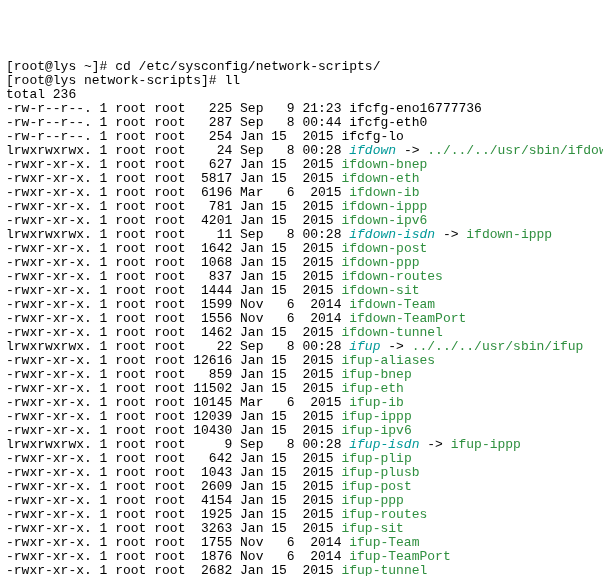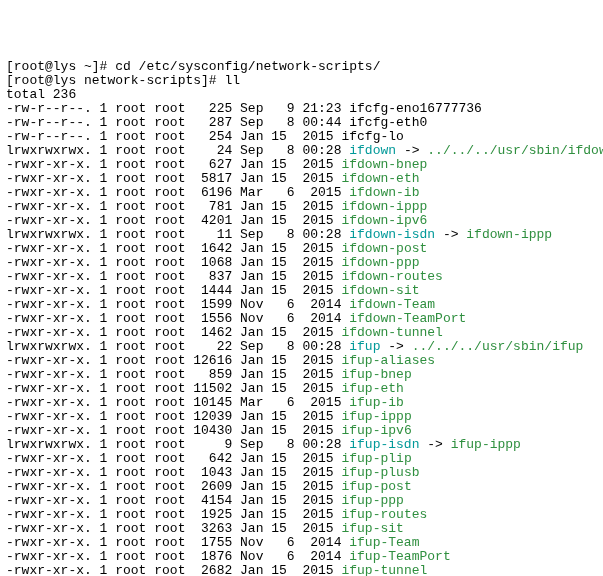--- a/index.html
+++ b/index.html
@@ -7,21 +7,21 @@
     margin: 0;
     padding: 4px 6px;
     font-family: "Courier New", Courier, monospace;
     font-size: 13px;
     line-height: 14px;
     color: #000000;
     white-space: pre;
     position: relative;
   }
   .line { white-space: pre; }
-  .cyan { color: #009999; }
+  .cyan { color: #009999; font-style: italic; }
   .green { color: #2f8f3f; }
 </style>
 </head>
 <body>
 
 
 
 <div id="out"><div class="line">[root@lys ~]# cd /etc/sysconfig/network-scripts/</div><div class="line">[root@lys network-scripts]# ll</div><div class="line">total 236</div><div class="line">-rw-r--r--. 1 root root   225 Sep   9 21:23 <span class="">ifcfg-eno16777736</span></div><div class="line">-rw-r--r--. 1 root root   287 Sep   8 00:44 <span class="">ifcfg-eth0</span></div><div class="line">-rw-r--r--. 1 root root   254 Jan 15  2015 <span class="">ifcfg-lo</span></div><div class="line">lrwxrwxrwx. 1 root root    24 Sep   8 00:28 <span class="cyan">ifdown</span><span> -&gt; </span><span class="green">../../../usr/sbin/ifdown</span></div><div class="line">-rwxr-xr-x. 1 root root   627 Jan 15  2015 <span class="green">ifdown-bnep</span></div><div class="line">-rwxr-xr-x. 1 root root  5817 Jan 15  2015 <span class="green">ifdown-eth</span></div><div class="line">-rwxr-xr-x. 1 root root  6196 Mar   6  2015 <span class="green">ifdown-ib</span></div><div class="line">-rwxr-xr-x. 1 root root   781 Jan 15  2015 <span class="green">ifdown-ippp</span></div><div class="line">-rwxr-xr-x. 1 root root  4201 Jan 15  2015 <span class="green">ifdown-ipv6</span></div><div class="line">lrwxrwxrwx. 1 root root    11 Sep   8 00:28 <span class="cyan">ifdown-isdn</span><span> -&gt; </span><span class="green">ifdown-ippp</span></div><div class="line">-rwxr-xr-x. 1 root root  1642 Jan 15  2015 <span class="green">ifdown-post</span></div><div class="line">-rwxr-xr-x. 1 root root  1068 Jan 15  2015 <span class="green">ifdown-ppp</span></div><div class="line">-rwxr-xr-x. 1 root root   837 Jan 15  2015 <span class="green">ifdown-routes</span></div><div class="line">-rwxr-xr-x. 1 root root  1444 Jan 15  2015 <span class="green">ifdown-sit</span></div><div class="line">-rwxr-xr-x. 1 root root  1599 Nov   6  2014 <span class="green">ifdown-Team</span></div><div class="line">-rwxr-xr-x. 1 root root  1556 Nov   6  2014 <span class="green">ifdown-TeamPort</span></div><div class="line">-rwxr-xr-x. 1 root root  1462 Jan 15  2015 <span class="green">ifdown-tunnel</span></div><div class="line">lrwxrwxrwx. 1 root root    22 Sep   8 00:28 <span class="cyan">ifup</span><span> -&gt; </span><span class="green">../../../usr/sbin/ifup</span></div><div class="line">-rwxr-xr-x. 1 root root 12616 Jan 15  2015 <span class="green">ifup-aliases</span></div><div class="line">-rwxr-xr-x. 1 root root   859 Jan 15  2015 <span class="green">ifup-bnep</span></div><div class="line">-rwxr-xr-x. 1 root root 11502 Jan 15  2015 <span class="green">ifup-eth</span></div><div class="line">-rwxr-xr-x. 1 root root 10145 Mar   6  2015 <span class="green">ifup-ib</span></div><div class="line">-rwxr-xr-x. 1 root root 12039 Jan 15  2015 <span class="green">ifup-ippp</span></div><div class="line">-rwxr-xr-x. 1 root root 10430 Jan 15  2015 <span class="green">ifup-ipv6</span></div><div class="line">lrwxrwxrwx. 1 root root     9 Sep   8 00:28 <span class="cyan">ifup-isdn</span><span> -&gt; </span><span class="green">ifup-ippp</span></div><div class="line">-rwxr-xr-x. 1 root root   642 Jan 15  2015 <span class="green">ifup-plip</span></div><div class="line">-rwxr-xr-x. 1 root root  1043 Jan 15  2015 <span class="green">ifup-plusb</span></div><div class="line">-rwxr-xr-x. 1 root root  2609 Jan 15  2015 <span class="green">ifup-post</span></div><div class="line">-rwxr-xr-x. 1 root root  4154 Jan 15  2015 <span class="green">ifup-ppp</span></div><div class="line">-rwxr-xr-x. 1 root root  1925 Jan 15  2015 <span class="green">ifup-routes</span></div><div class="line">-rwxr-xr-x. 1 root root  3263 Jan 15  2015 <span class="green">ifup-sit</span></div><div class="line">-rwxr-xr-x. 1 root root  1755 Nov   6  2014 <span class="green">ifup-Team</span></div><div class="line">-rwxr-xr-x. 1 root root  1876 Nov   6  2014 <span class="green">ifup-TeamPort</span></div><div class="line">-rwxr-xr-x. 1 root root  2682 Jan 15  2015 <span class="green">ifup-tunnel</span></div></div>
 
 

